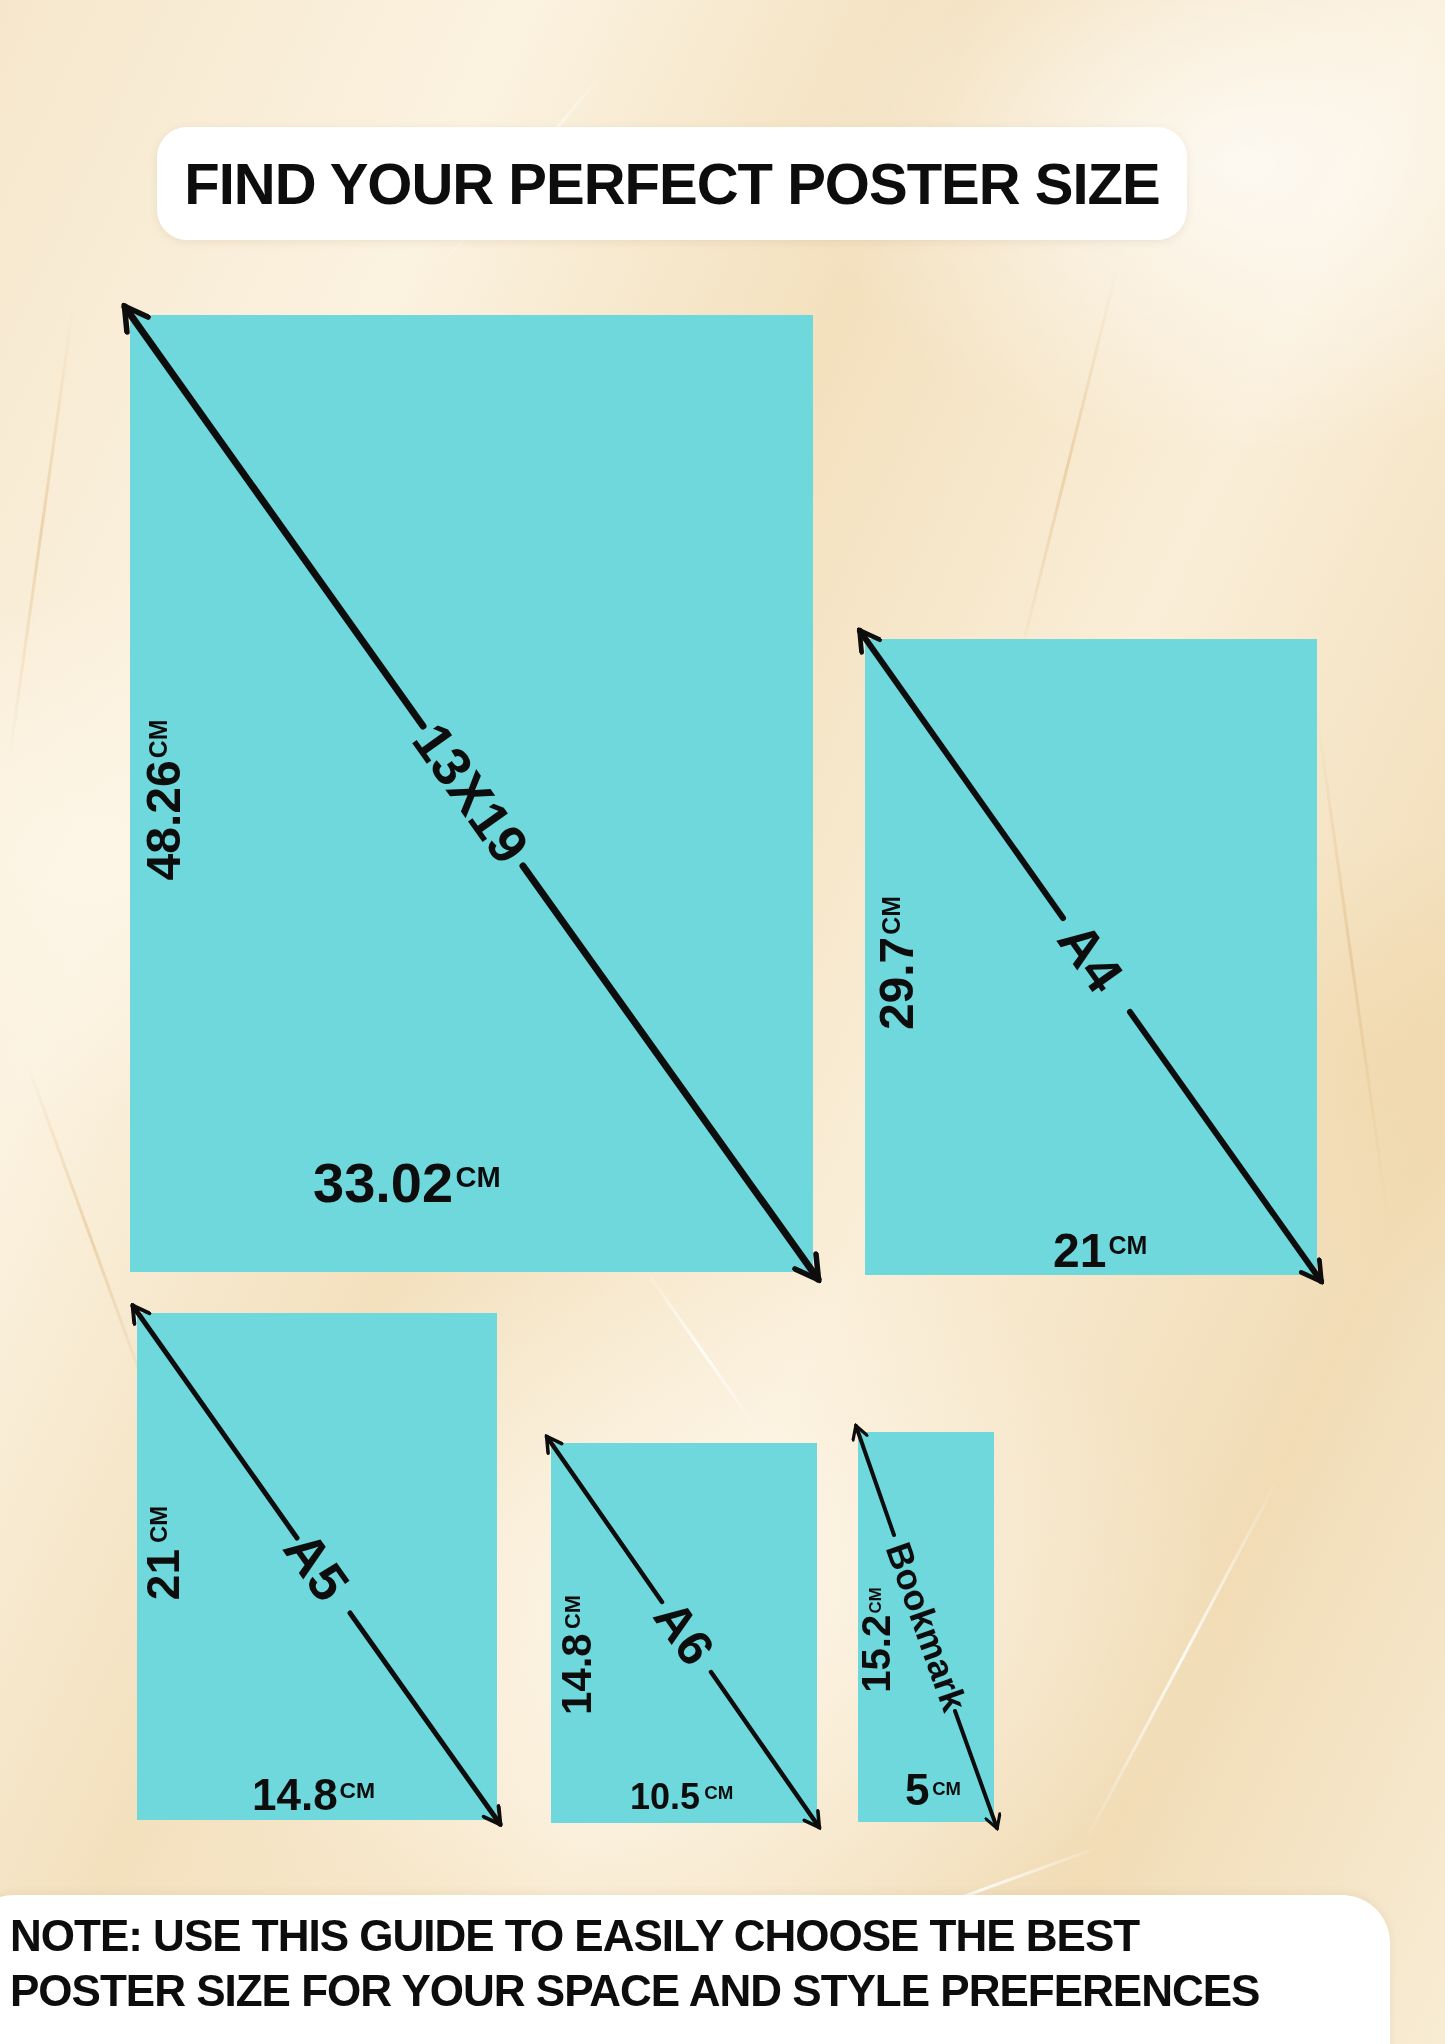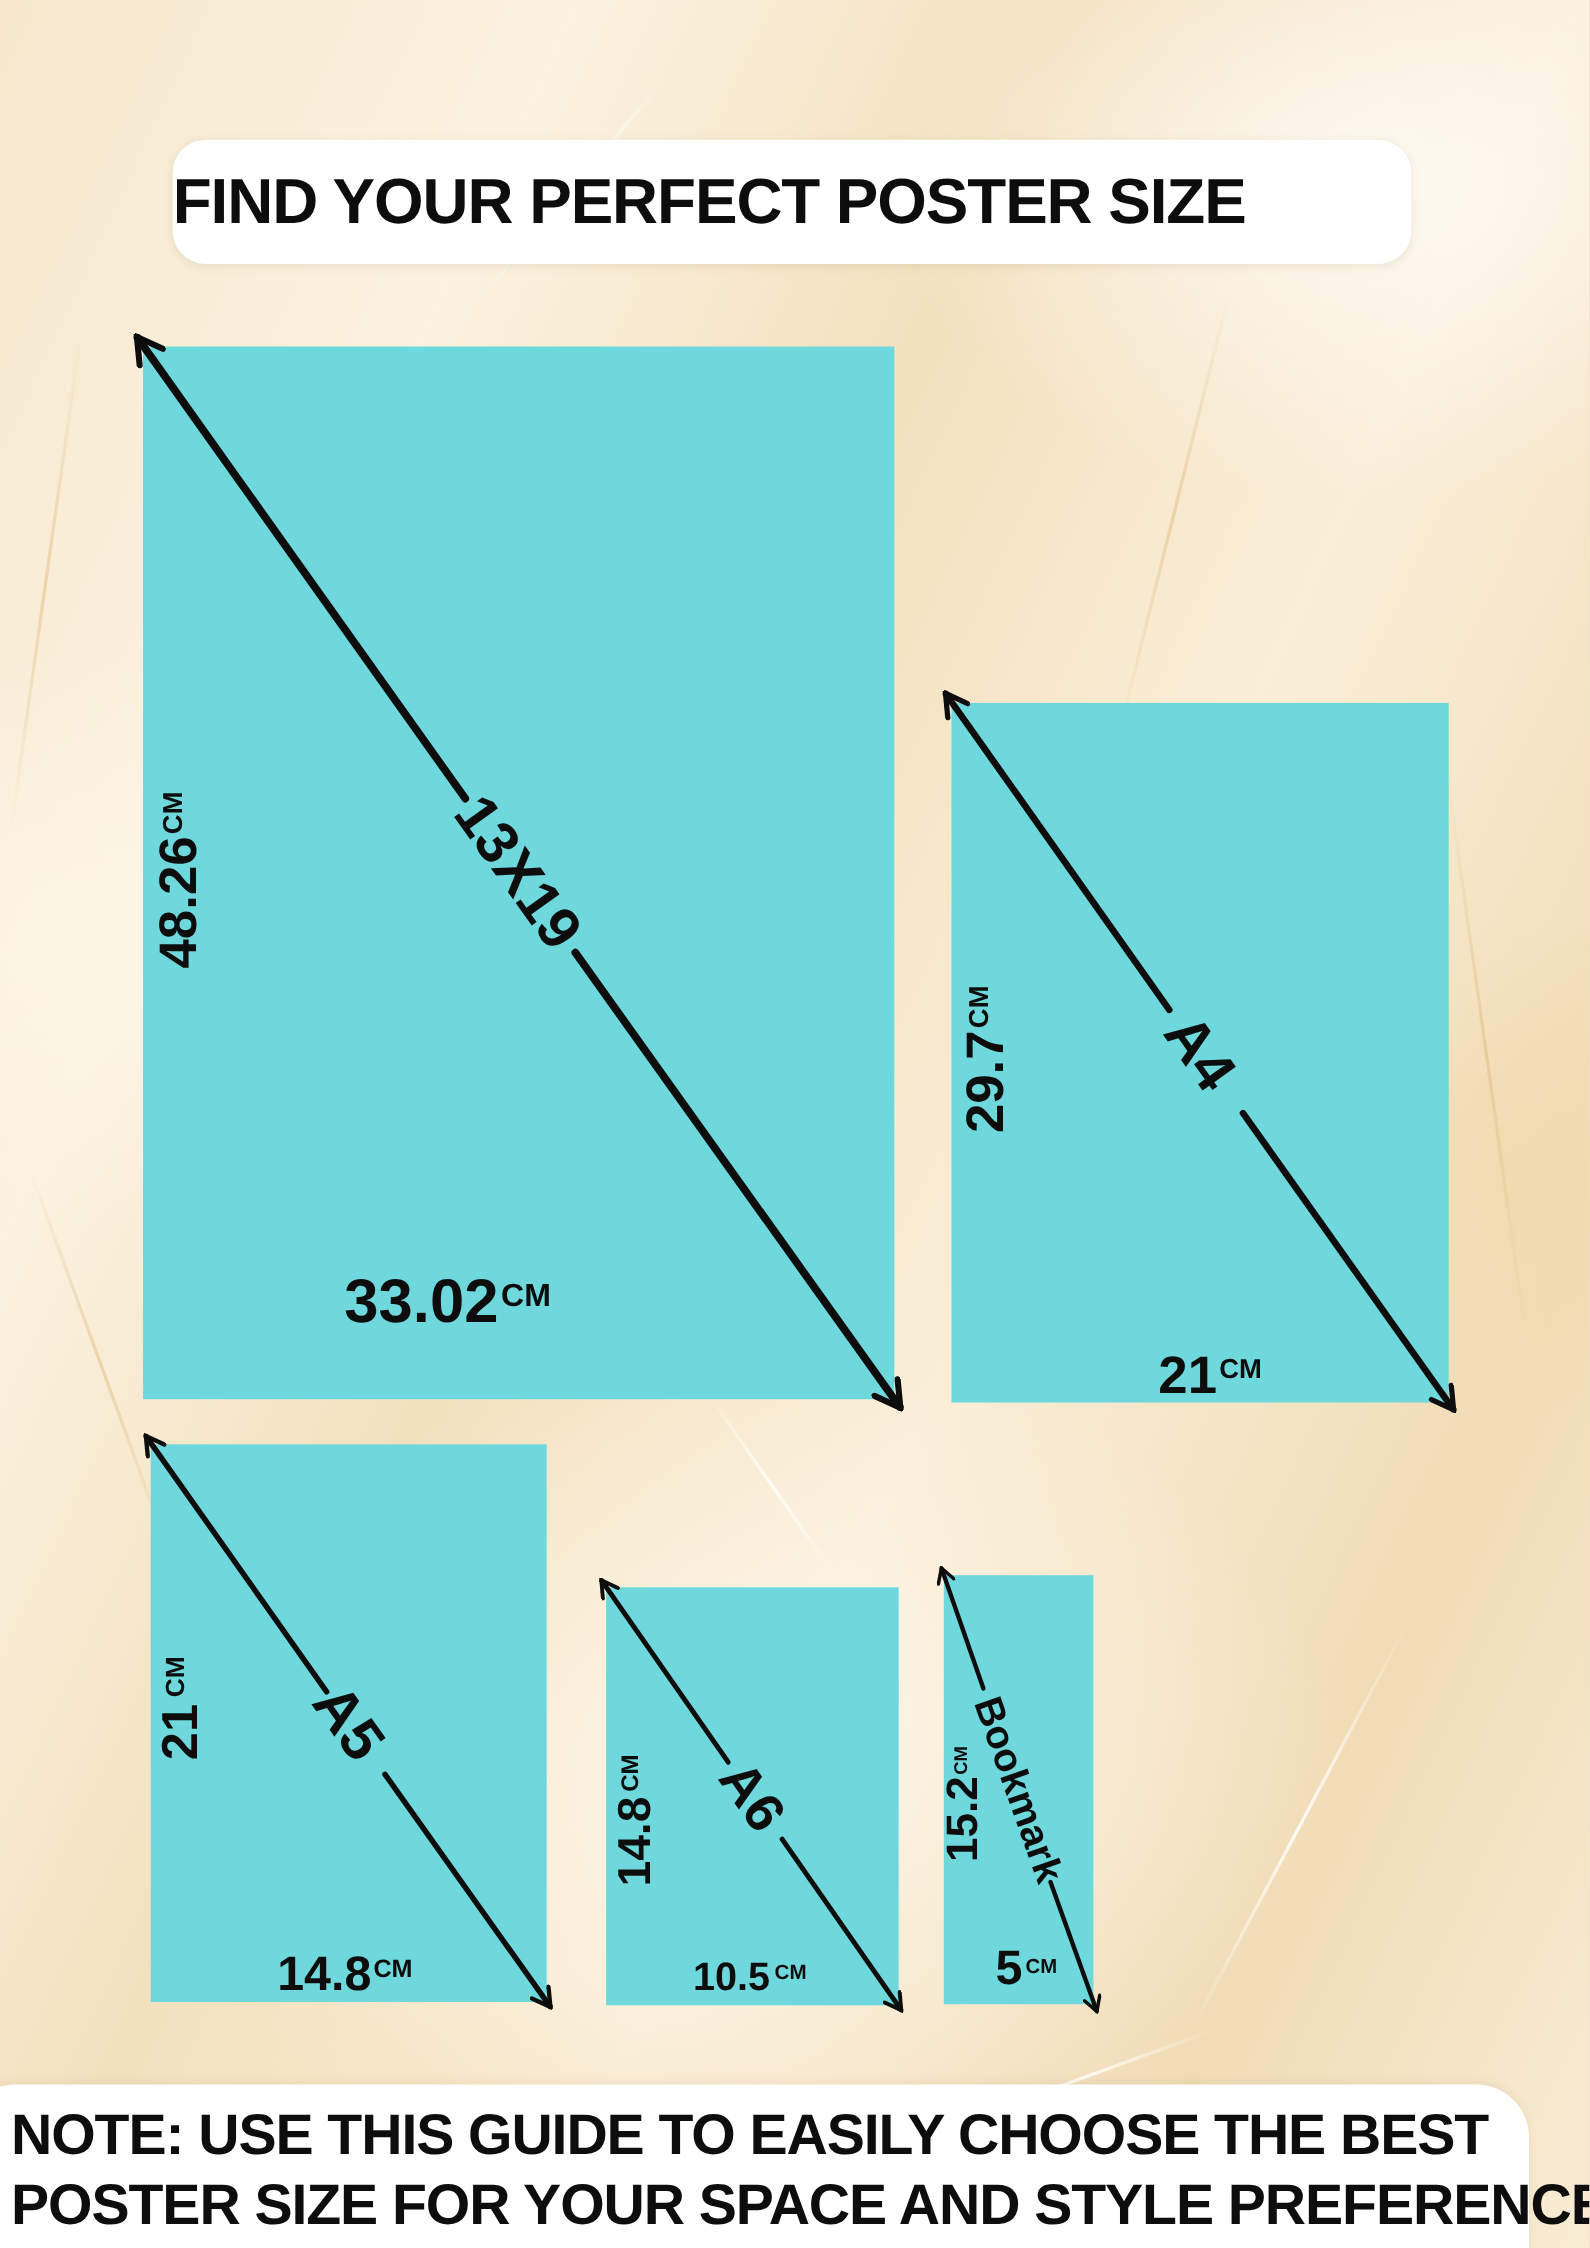--- a/index.html
+++ b/index.html
@@ -13,23 +13,23 @@
       radial-gradient(ellipse 760px 520px at 48% 78%, rgba(255,252,244,.60), rgba(255,252,244,0) 70%),
       radial-gradient(ellipse 430px 320px at 97% 52%, rgba(240,214,168,.55), rgba(240,214,168,0) 70%),
       radial-gradient(ellipse 500px 300px at 30% 98%, rgba(244,222,182,.55), rgba(244,222,182,0) 70%),
       linear-gradient(115deg,#f6e7cc 0%,#fbf2e0 22%,#f3e0bd 41%,#faeed8 60%,#f1dcb6 82%,#f8ecd4 100%);
   }
   .vein{position:absolute;pointer-events:none;}
   .vein.tan{background:linear-gradient(to bottom,transparent,rgba(224,186,130,.50),transparent);width:3px;}
   .vein.white{background:linear-gradient(to bottom,transparent,rgba(255,255,255,.85),transparent);width:3px;}
 
   .title-pill{
-    position:absolute;left:157px;top:127px;width:1126px;height:113px;
+    position:absolute;left:157px;top:127px;width:1030px;height:113px;
     background:var(--card-white,#fff);border-radius:30px;
-    display:flex;align-items:center;justify-content:flex-start;
+    display:flex;align-items:center;justify-content:center;
     box-shadow:0 2px 8px rgba(120,90,40,.10);
   }
   .title-pill h1{
     margin:0;font-size:58px;font-weight:bold;letter-spacing:-1px;white-space:nowrap;
   }
 
   .poster{position:absolute;background:var(--panel-teal,#6fd8dc);}
   .diag{position:absolute;left:0;top:0;overflow:visible;}
   .diag line{stroke:var(--arrow-black,#0d0d0d);stroke-linecap:round;}
   .sw7{stroke-width:7px;} .sw6{stroke-width:6px;} .sw5{stroke-width:5px;} .sw45{stroke-width:4.5px;} .sw4{stroke-width:4px;}
@@ -45,21 +45,21 @@
   }
   .b-label{position:absolute;font-weight:bold;white-space:nowrap;line-height:1;}
   .unit{font-size:.52em;font-weight:bold;position:relative;top:-.52em;margin-left:.08em;letter-spacing:0;}
 
   .note-box{
     position:absolute;left:-34px;top:1895px;width:1424px;height:220px;
     background:var(--card-white,#fff);border-radius:48px;
     box-shadow:0 -2px 8px rgba(120,90,40,.08);
     padding:14px 20px 0 44px;box-sizing:border-box;
   }
-  .note-box p{margin:0;font-size:52px;font-weight:bold;line-height:1.24;letter-spacing:-1px;white-space:nowrap;}
+  .note-box p{margin:0;font-size:44px;font-weight:bold;line-height:1.24;letter-spacing:-1px;white-space:nowrap;}
 </style>
 </head>
 <body>
 
 <div class="canvas">
 
   <div class="vein tan" style="left:1065px;top:260px;height:420px;transform:rotate(14deg);"></div>
   <div class="vein tan" style="left:90px;top:1050px;height:380px;transform:rotate(-20deg);"></div>
   <div class="vein white" style="left:1180px;top:1450px;height:420px;transform:rotate(28deg);"></div>
   <div class="vein white" style="left:520px;top:40px;height:260px;transform:rotate(40deg);"></div>

